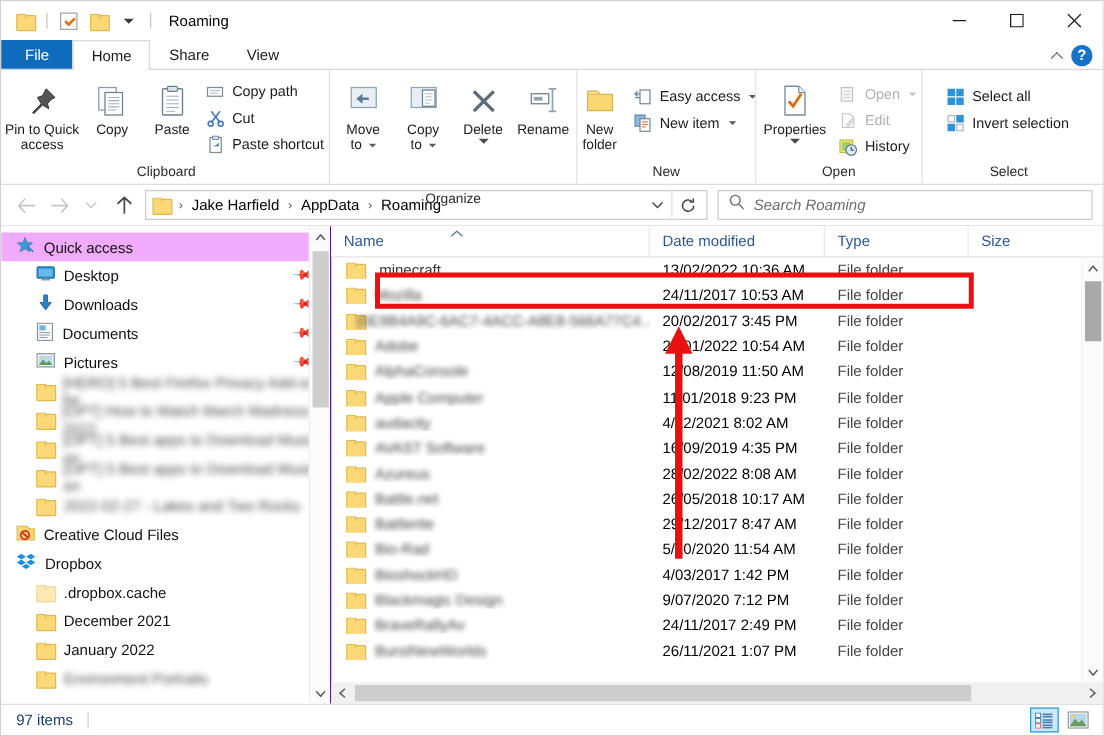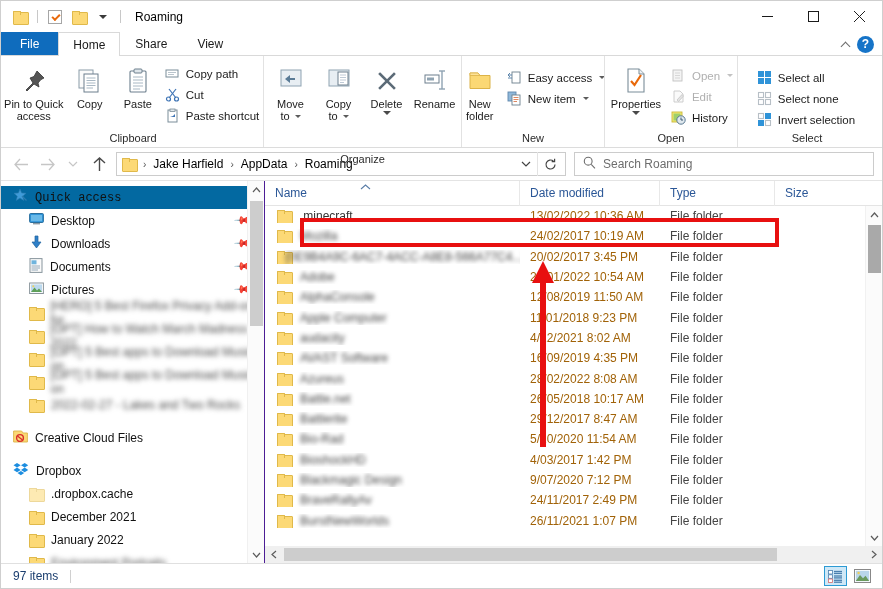--- a/index.html
+++ b/index.html
@@ -204,20 +204,21 @@
   .refresh {
     width: 26px; height: 24px; display:flex;align-items:center;justify-content:center;
     border-left: 1px solid #e3e3e3;
     color: #444; font-size: 13px;
   }
   .searchbox {
     width: 300px; height: 24px; margin-left: 6px;
     border: 1px solid #cccccc; background: #fff;
     display: flex; align-items: center; gap: 7px;
     padding: 0 8px;
+    font-style: italic;
   }
   .searchbox .ph { font-size: 12px; color: #6d6d6d; }
 
   
   .main {
     flex: 1; display: flex; min-height: 0;
     border-top: 1px solid #e4e4e4;
   }
 
   
@@ -226,25 +227,25 @@
     background: #ffffff;
     position: relative;
     overflow: hidden;
   }
   .navlist { padding-top: 5px; }
   .navrow {
     height: 23px; display: flex; align-items: center;
     font-size: 12px; color: #111; padding-left: 10px;
     position: relative;
   }
-  .navrow.sel { background: #0369a1; font-family: Liberation Mono, monospace; }
+  .navrow.sel { background: #f0abfc; }
   .navrow .lbl { margin-left: 7px; }
   .navrow.lvl0 { padding-left: 12px; }
   .navrow.lvl1 { padding-left: 28px; }
-  .navrow.gap { margin-top: 10px; }
+  .navrow.gap { }
   .pin {
     position: absolute; right: 14px; top: 5px;
     color: #7b8a93; font-size: 11px; transform: rotate(45deg);
   }
   .blurtext {
     color: #4a4a4a; filter: blur(2.4px); font-size: 12px; margin-left: 7px;
     user-select: none;
   }
   .nav-scroll {
     position: absolute; right: 0; top: 0; bottom: 0; width: 17px;
@@ -289,21 +290,21 @@
     flex: 1; overflow: hidden; position: relative;
   }
   .frow {
     height: 20.3px; display: flex; align-items: center;
     font-size: 12px; color: #333;
   }
   .fname {
     width: 255px; display: flex; align-items: center; gap: 8px;
     padding-left: 12px; overflow: hidden; white-space: nowrap;
   }
-  .fdate { width: 140px; padding-left: 10px; color:#a16207; }
+  .fdate { width: 140px; padding-left: 10px; color:#000000; }
   .ftype { width: 115px; padding-left: 10px; color:#444; }
   .fsize { width: 60px; padding-left: 10px; color:#444; }
   .fname .blur {
     filter: blur(2.3px); color: #444; user-select:none;
   }
   .list-vscroll {
     position: absolute; right: 0; top: 25px; bottom: 17px; width: 17px;
     background: #fbfbfb; border-left: 1px solid #f1f1f1;
   }
   .list-hscroll {
@@ -661,31 +662,20 @@
                 <rect x="1" y="8" width="6" height="6" fill="#2f93d8"></rect>
                 <rect x="8" y="8" width="6" height="6" fill="#2f93d8"></rect>
               </svg>
             </span>
             <span>Select all</span>
           </div>
           <div class="smallbtn">
             <span class="sic">
               <svg width="15" height="15" viewBox="0 0 15 15">
                 <rect x="1.5" y="1.5" width="5" height="5" fill="none" stroke="#b7bfc6" stroke-width="1.1"></rect>
-                <rect x="8.5" y="1.5" width="5" height="5" fill="none" stroke="#b7bfc6" stroke-width="1.1"></rect>
-                <rect x="1.5" y="8.5" width="5" height="5" fill="none" stroke="#b7bfc6" stroke-width="1.1"></rect>
-                <rect x="8.5" y="8.5" width="5" height="5" fill="none" stroke="#b7bfc6" stroke-width="1.1"></rect>
-              </svg>
-            </span>
-            <span>Select none</span>
-          </div>
-          <div class="smallbtn">
-            <span class="sic">
-              <svg width="15" height="15" viewBox="0 0 15 15">
-                <rect x="1.5" y="1.5" width="5" height="5" fill="none" stroke="#b7bfc6" stroke-width="1.1"></rect>
                 <rect x="8" y="1" width="6" height="6" fill="#2f93d8"></rect>
                 <rect x="1" y="8" width="6" height="6" fill="#2f93d8"></rect>
                 <rect x="8.5" y="8.5" width="5" height="5" fill="none" stroke="#b7bfc6" stroke-width="1.1"></rect>
               </svg>
             </span>
             <span>Invert selection</span>
           </div>
         </div>
       </div>
       <div class="rgroup-label">Select</div>
@@ -920,21 +910,21 @@
           </div>
           <div class="fdate">13/02/2022 10:36 AM</div>
           <div class="ftype">File folder</div>
           <div class="fsize"></div>
         </div>
         <div class="frow">
           <div class="fname">
             <span class="folder-ico"></span>
             <span class="blur">Mozilla</span>
           </div>
-          <div class="fdate">24/02/2017 10:19 AM</div>
+          <div class="fdate">24/11/2017 10:53 AM</div>
           <div class="ftype">File folder</div>
           <div class="fsize"></div>
         </div>
         <div class="frow">
           <div class="fname">
             <span class="folder-ico"></span>
             <span class="blur">{0E9B4A9C-6AC7-4ACC-A8E8-566A77C4...}</span>
           </div>
           <div class="fdate">20/02/2017 3:45 PM</div>
           <div class="ftype">File folder</div>

